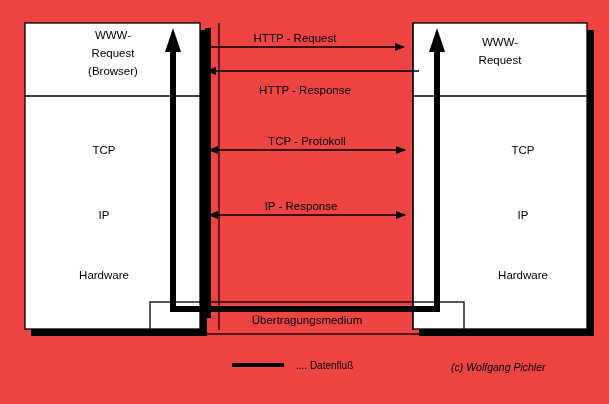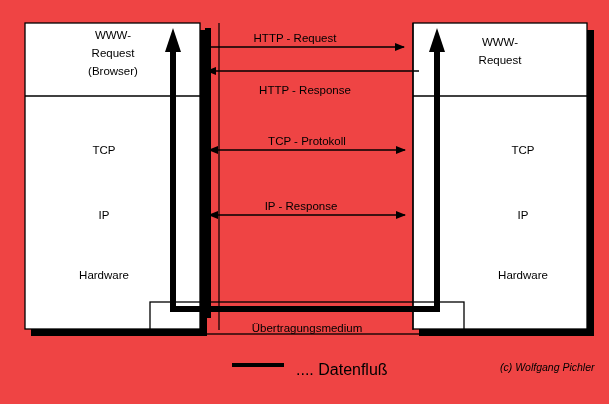--- a/index.html
+++ b/index.html
@@ -41,21 +41,21 @@
     font-size: 11.5px;
     line-height: 18px;
     color: #000;
     white-space: nowrap;
   }
   .credit {
     font-style: italic;
     font-size: 10.5px;
   }
   .legend-text {
-    font-size: 16px;
+    font-size: 10px;
   }
 </style>
 </head>
 <body>
 
 <div id="stage">
 
   <svg width="609" height="404" viewBox="0 0 609 404">
     <defs>
       <marker id="arrThin" markerWidth="10" markerHeight="8" refX="9" refY="4" orient="auto" markerUnits="userSpaceOnUse">
@@ -153,19 +153,19 @@
   <div class="lbl center" style="left:523px; top:268px;">Hardware</div>
 
   <div class="lbl center" style="left:295px; top:31px;">HTTP - Request</div>
 
   <div class="lbl center" style="left:307px; top:134px;">TCP - Protokoll</div>
 
   <div class="lbl center" style="left:305px; top:83px;">HTTP - Response</div>
 
   <div class="lbl center" style="left:301px; top:199px;">IP - Response</div>
 
-  <div class="lbl center" style="left:307px; top:313px;margin-top:8px;">Übertragungsmedium</div>
+  <div class="lbl center" style="left:307px; top:313px;">Übertragungsmedium</div>
 
   <div class="lbl legend-text" style="left:296px; top:359px;">.... Datenfluß</div>
 
-  <div class="lbl credit" style="left:500px; top:360px;text-align:center;">(c) Wolfgang Pichler</div>
+  <div class="lbl credit" style="left:451px; top:360px;text-align:center;">(c) Wolfgang Pichler</div>
 
 </div>
 
 </body></html>

